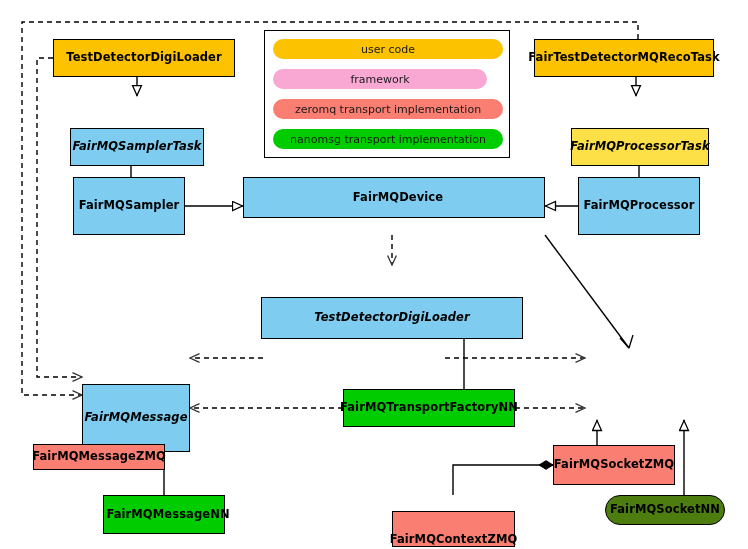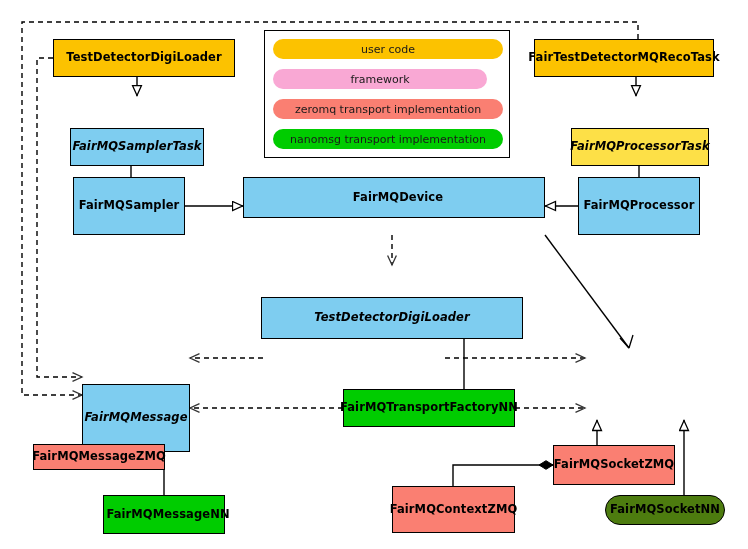--- a/index.html
+++ b/index.html
@@ -192,21 +192,21 @@
   </div>
 
   <div class="node" style="left:103px; top:495px; width:122px; height:39px; background:#00CC00;padding-left:8px;">
     <span>FairMQMessageNN</span>
   </div>
 
   <div class="node" style="left:553px; top:445px; width:122px; height:40px; background:#FA7F72;">
     <span>FairMQSocketZMQ</span>
   </div>
 
-  <div class="node" style="left:392px; top:486px; width:123px; height:47px; background:#FA7F72;">
+  <div class="node" style="left:392px; top:511px; width:123px; height:36px; background:#FA7F72;align-items:flex-end;">
     <span>FairMQContextZMQ</span>
   </div>
 
   <div class="node" style="left:605px; top:495px; width:120px; height:30px; background:#4d7c0f;border-radius:17px;">
     <span>FairMQSocketNN</span>
   </div>
 
 </div>
 
 </body></html>

